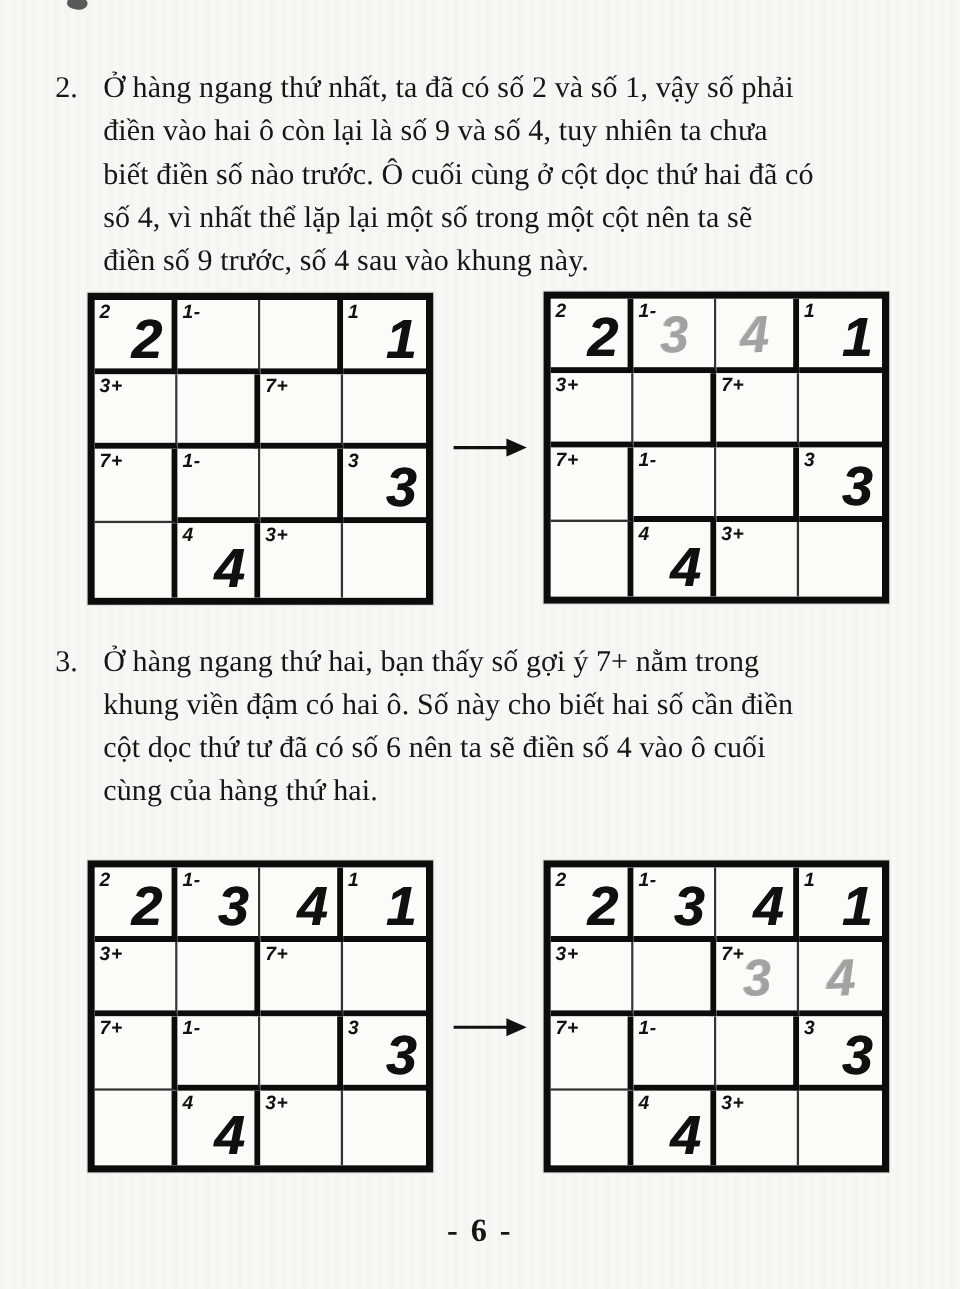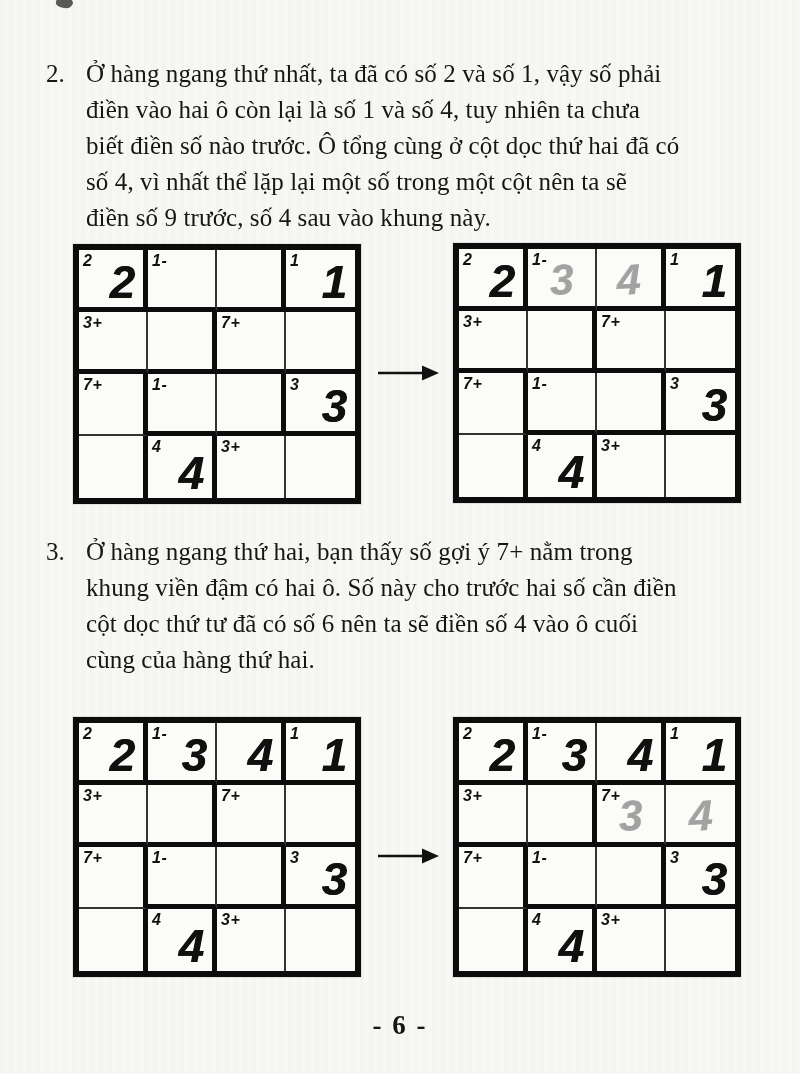--- a/index.html
+++ b/index.html
@@ -69,22 +69,22 @@
 </style>
 </head>
 <body>
 
 <div class="smudge"></div>
 
 <div class="para" id="para-2">
   <span class="marker">2.</span>
   <div class="lines">
     <div>Ở hàng ngang thứ nhất, ta đã có số 2 và số 1, vậy số phải</div>
-    <div>điền vào hai ô còn lại là số 1 và số 4, tuy nhiên ta chưa</div>
-    <div>biết điền số nào trước. Ô tổng cùng ở cột dọc thứ hai đã có</div>
+    <div>điền vào hai ô còn lại là số 9 và số 4, tuy nhiên ta chưa</div>
+    <div>biết điền số nào trước. Ô cuối cùng ở cột dọc thứ hai đã có</div>
     <div>số 4, vì nhất thể lặp lại một số trong một cột nên ta sẽ</div>
     <div>điền số 9 trước, số 4 sau vào khung này.</div>
   </div>
 </div>
 
 <div class="grid" id="grid-0">
     <div class="cell" style="border-right: 5px solid rgb(12, 12, 12); border-bottom: 5px solid rgb(12, 12, 12);">
       <span class="clue">2</span>
       <span class="val print">2</span>
     </div>
@@ -174,21 +174,21 @@
     <div class="cell" style="border-right: 2px solid rgb(51, 51, 51);">
       <span class="clue">3+</span>
     </div>
     <div class="cell"></div>
   </div>
 
 <div class="para" id="para-3">
   <span class="marker">3.</span>
   <div class="lines">
     <div>Ở hàng ngang thứ hai, bạn thấy số gợi ý 7+ nằm trong</div>
-    <div>khung viền đậm có hai ô. Số này cho trước hai số cần điền</div>
+    <div>khung viền đậm có hai ô. Số này cho biết hai số cần điền</div>
     <div>cột dọc thứ tư đã có số 6 nên ta sẽ điền số 4 vào ô cuối</div>
     <div>cùng của hàng thứ hai.</div>
   </div>
 </div>
 
 <div class="grid" id="grid-2">
     <div class="cell" style="border-right: 5px solid rgb(12, 12, 12); border-bottom: 5px solid rgb(12, 12, 12);">
       <span class="clue">2</span>
       <span class="val print">2</span>
     </div>

